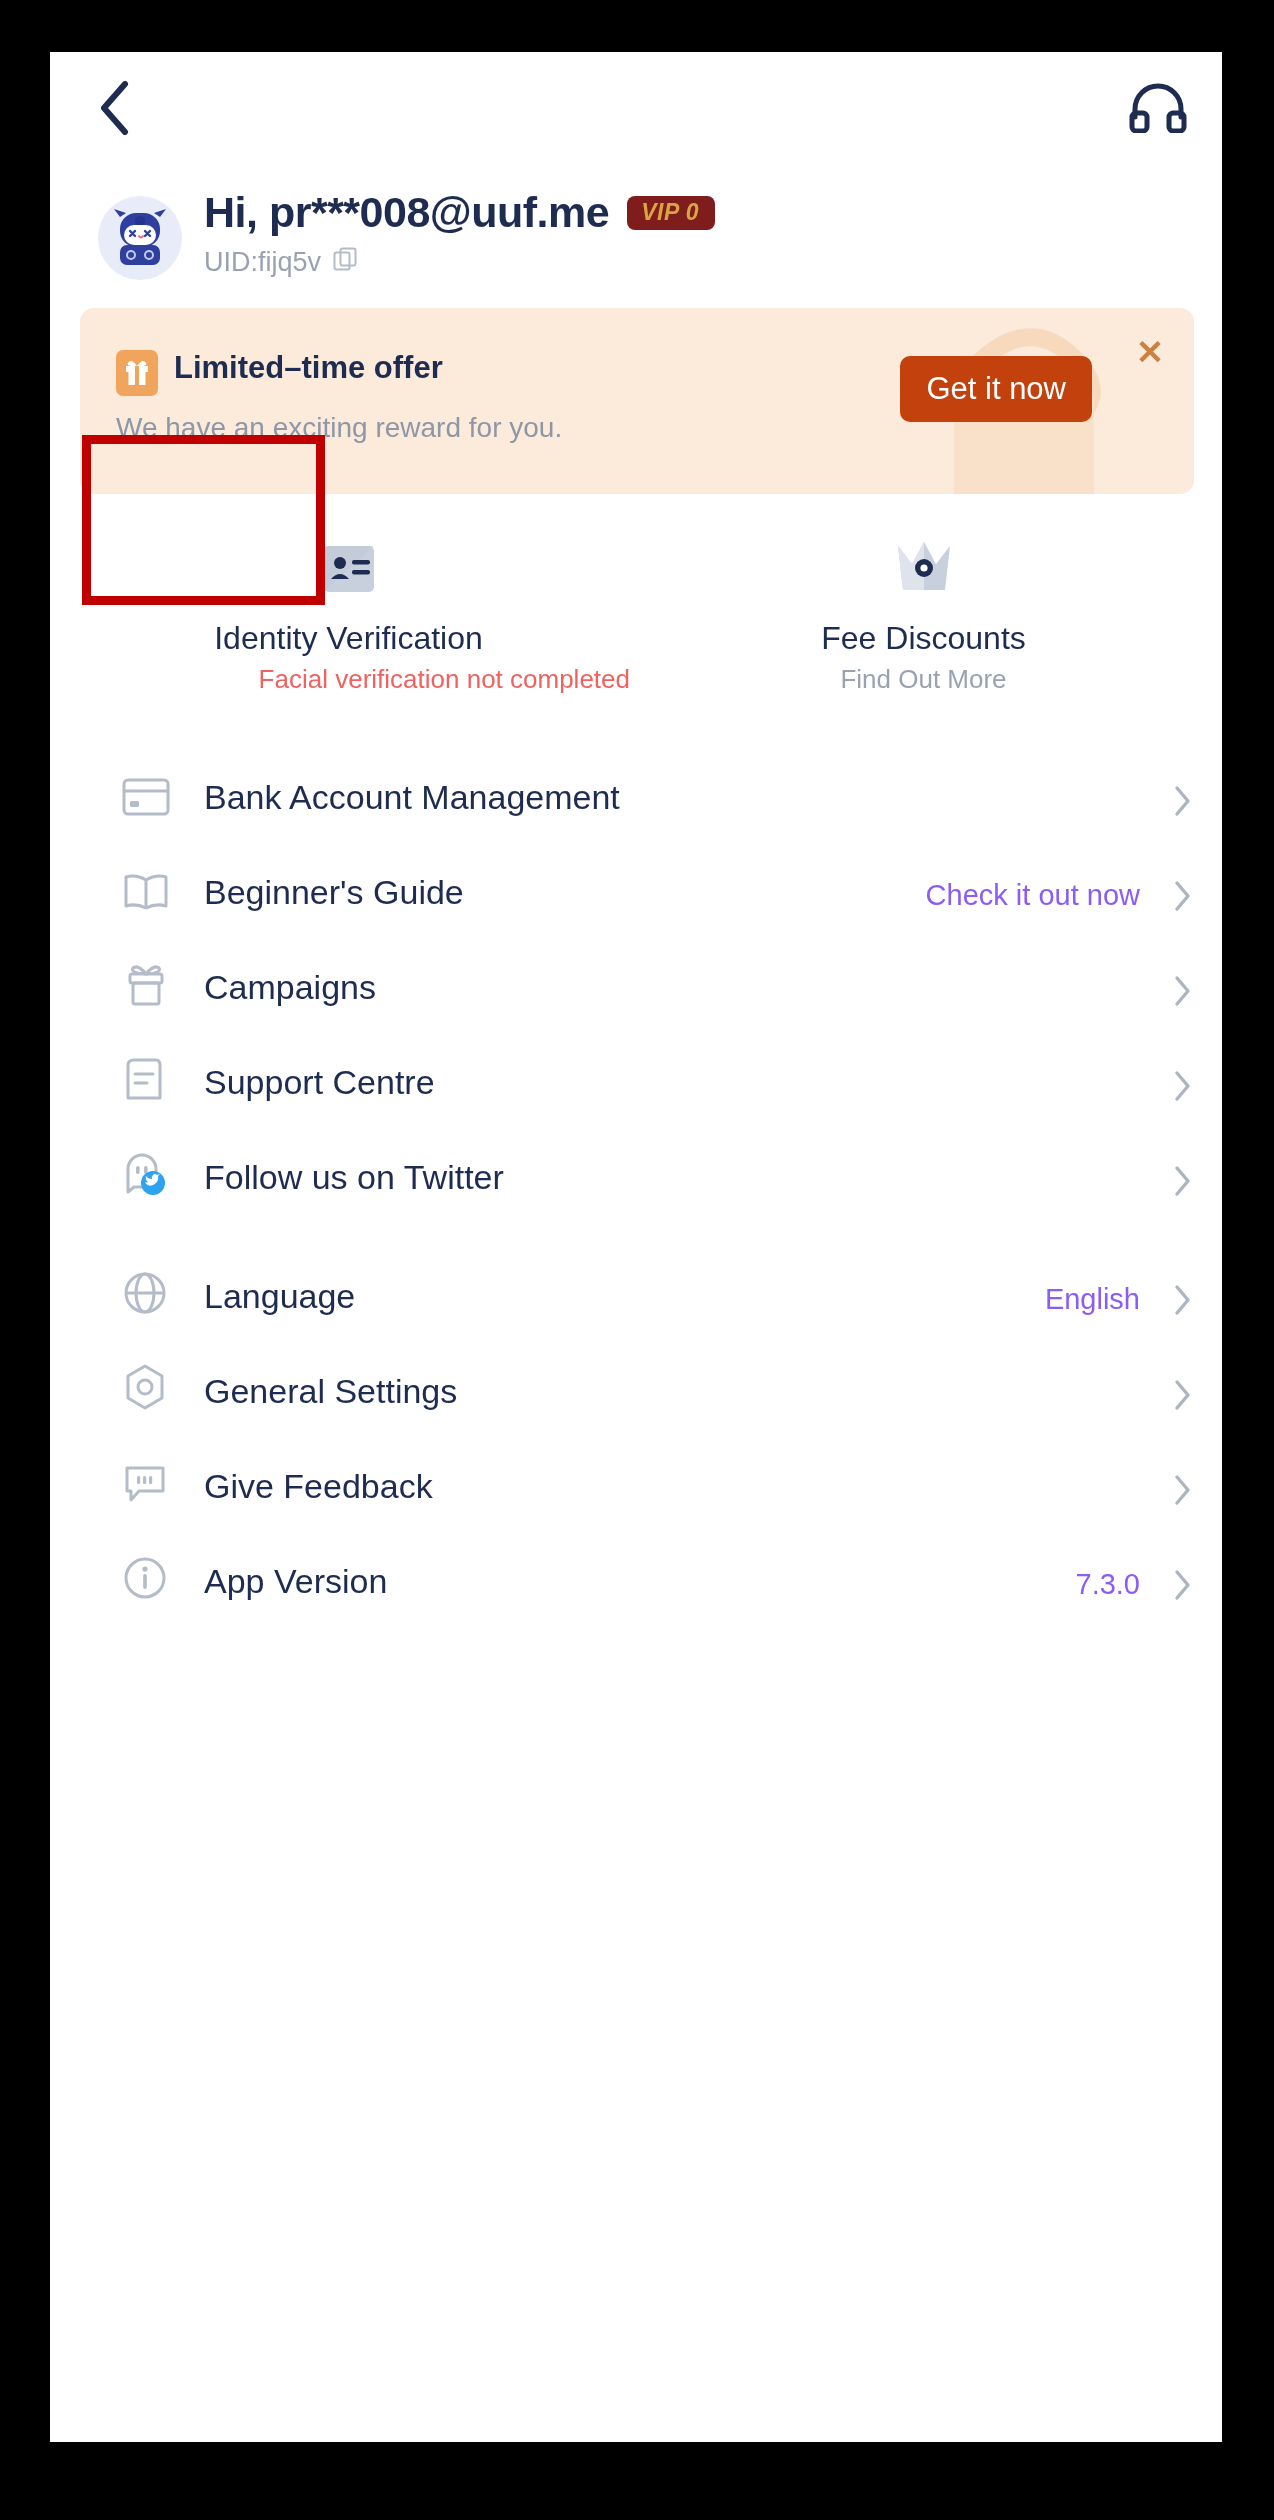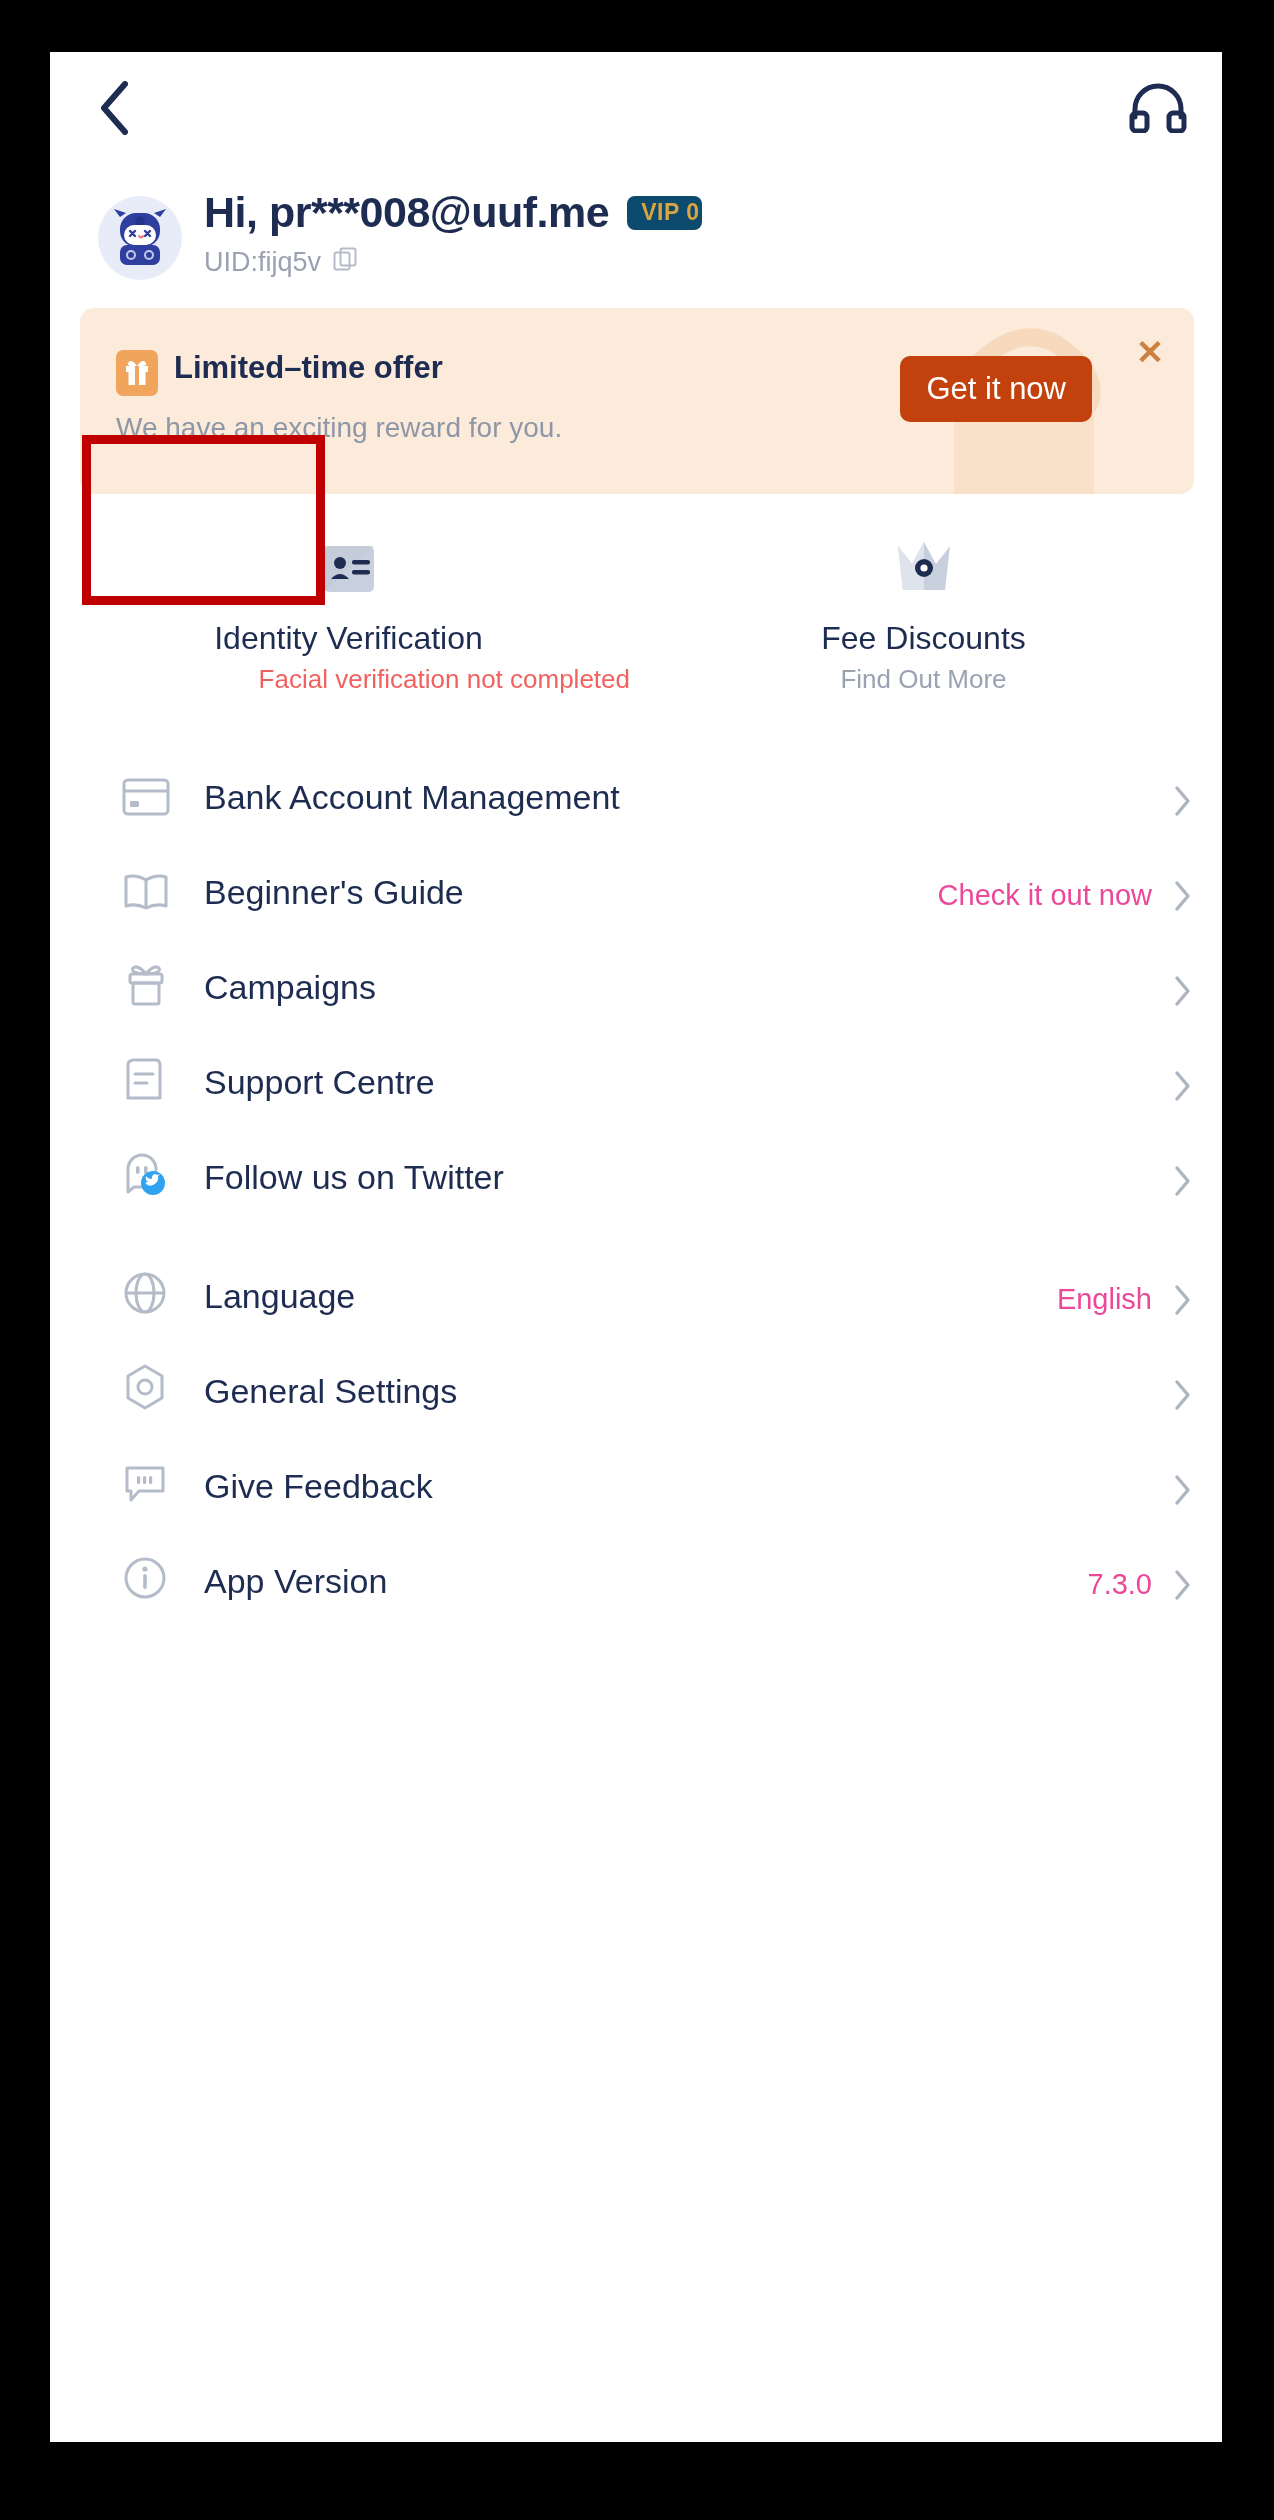--- a/index.html
+++ b/index.html
@@ -81,26 +81,27 @@
   }
   .greeting {
     font-size: 43px;
     font-weight: bold;
     color: #1d2c50;
     letter-spacing: -0.5px;
     white-space: nowrap;
   }
   .vip-badge {
     margin-left: 18px;
-    background: #0c4a6e;
+    background: #7f1d1d;
     color: #d9a441;
     border-radius: 8px;
-    padding: 5px 2px 6px 14px;
+    padding: 5px 16px 6px 14px;
     font-size: 23px;
     font-weight: bold;
+    font-style: italic;
     letter-spacing: 0.5px;
     line-height: 1;
   }
   .uid-row {
     display: flex;
     align-items: flex-start;
     margin-top: 10px;
   }
   .uid-text {
     font-size: 27px;
@@ -242,22 +243,22 @@
   .menu-label {
     margin-left: 26px;
     font-size: 34px;
     color: #1d2c50;
     font-weight: 500;
     flex: 1 1 auto;
     white-space: nowrap;
   }
   .menu-value {
     font-size: 29px;
-    color: #ec4899;
-    margin-right: 22px;
+    color: #8b5cf6;
+    margin-right: 34px;
     white-space: nowrap;
   }
   .chev {
     flex: 0 0 auto;
     display: flex;
     align-items: center;
     color: #aeb5c2;
   }
   .menu-gap { height: 24px; }
 

